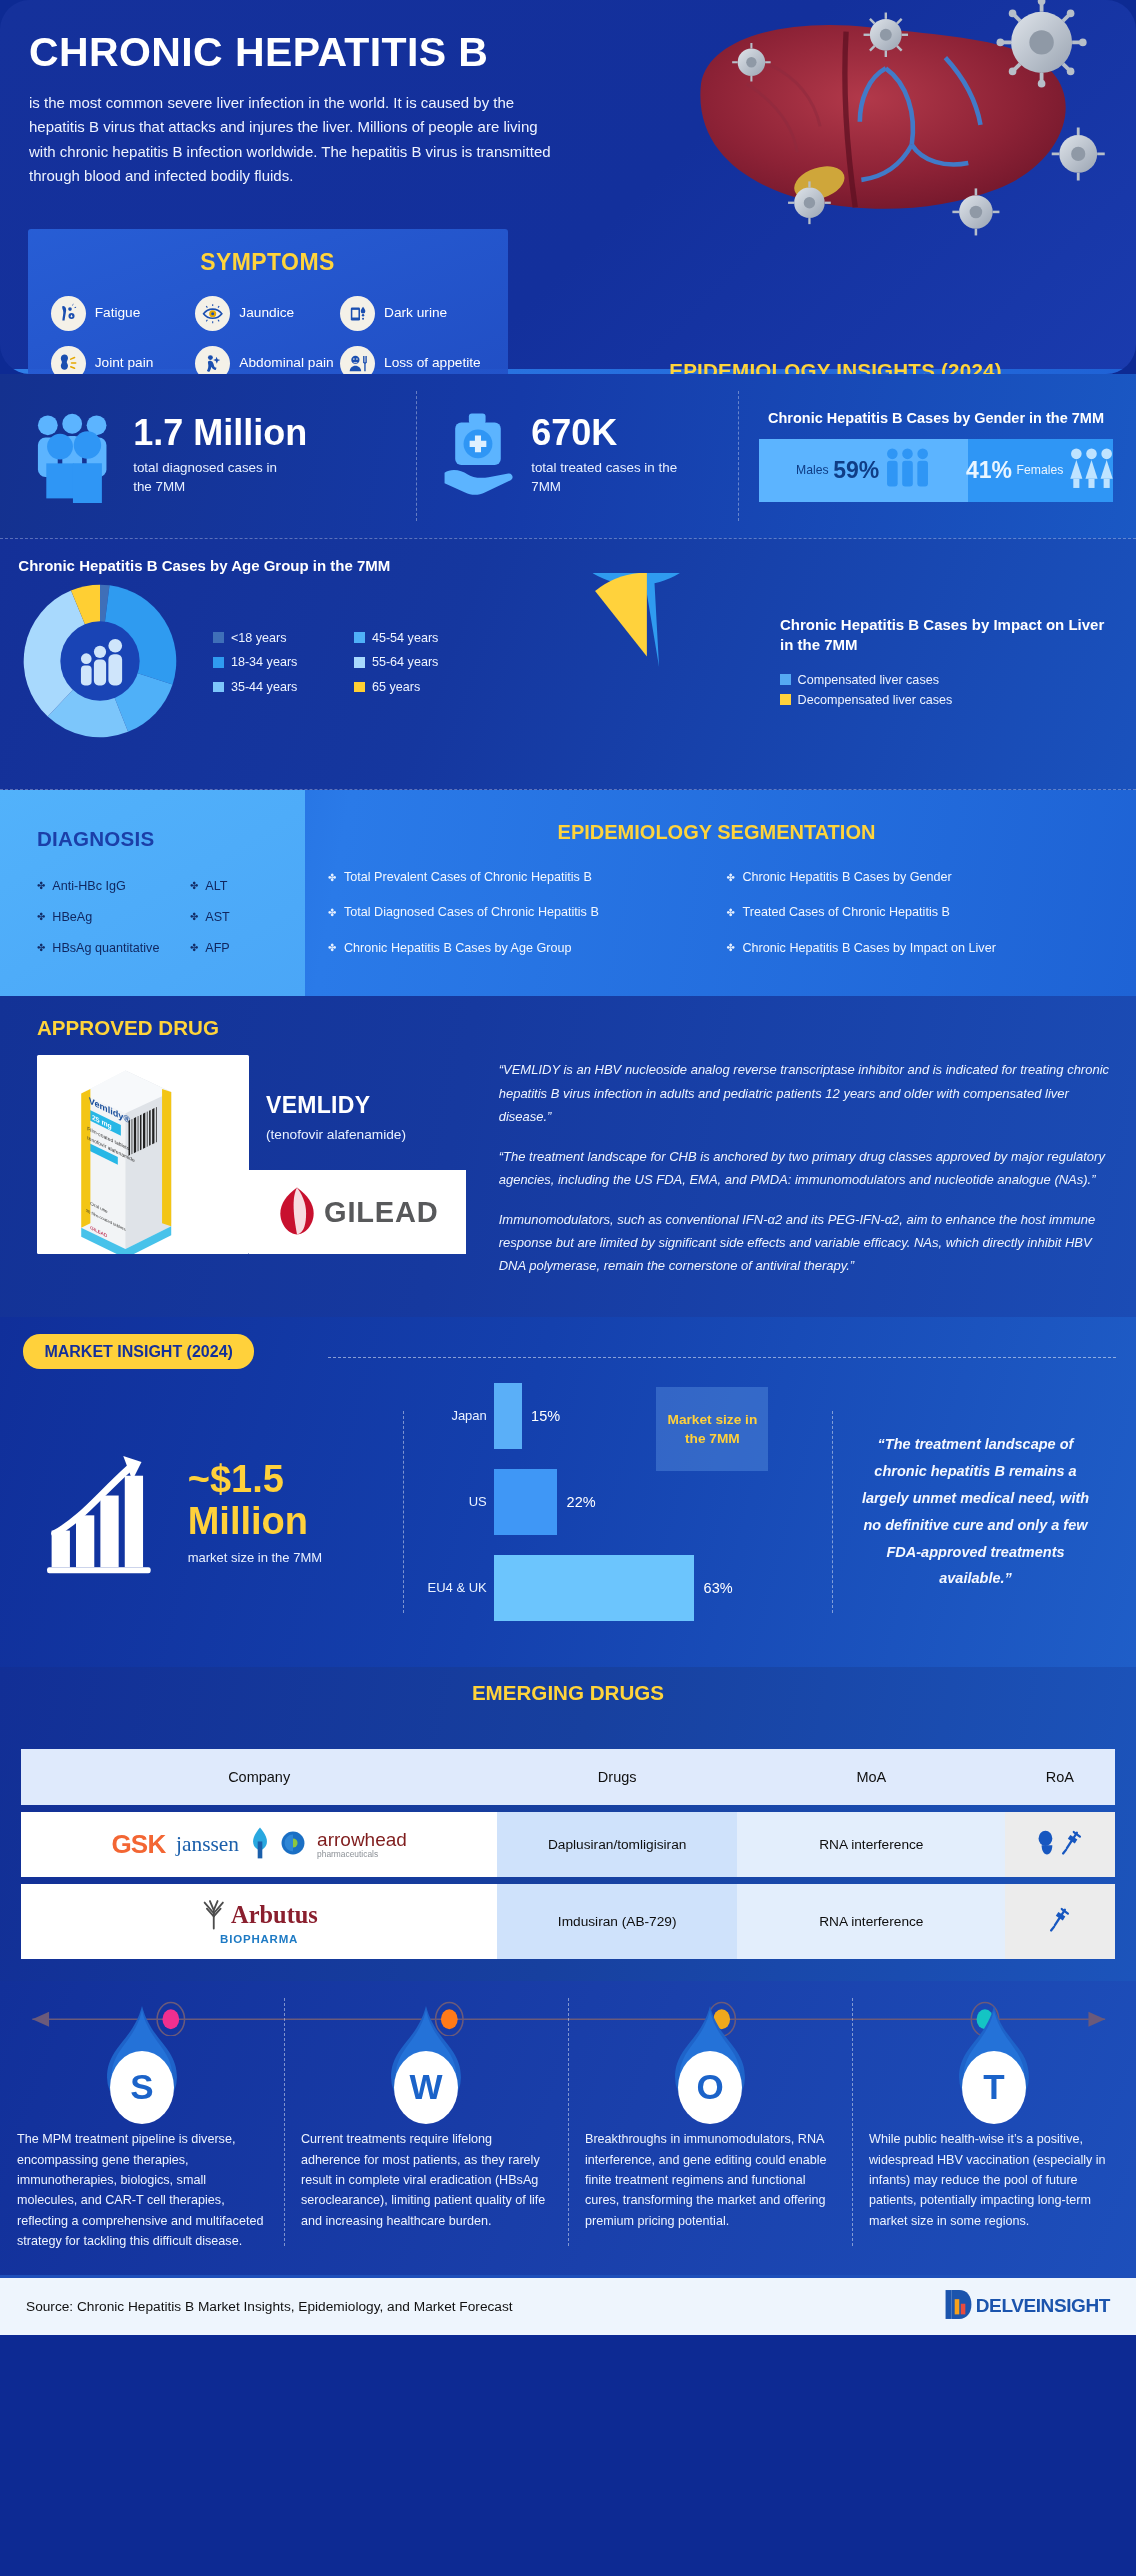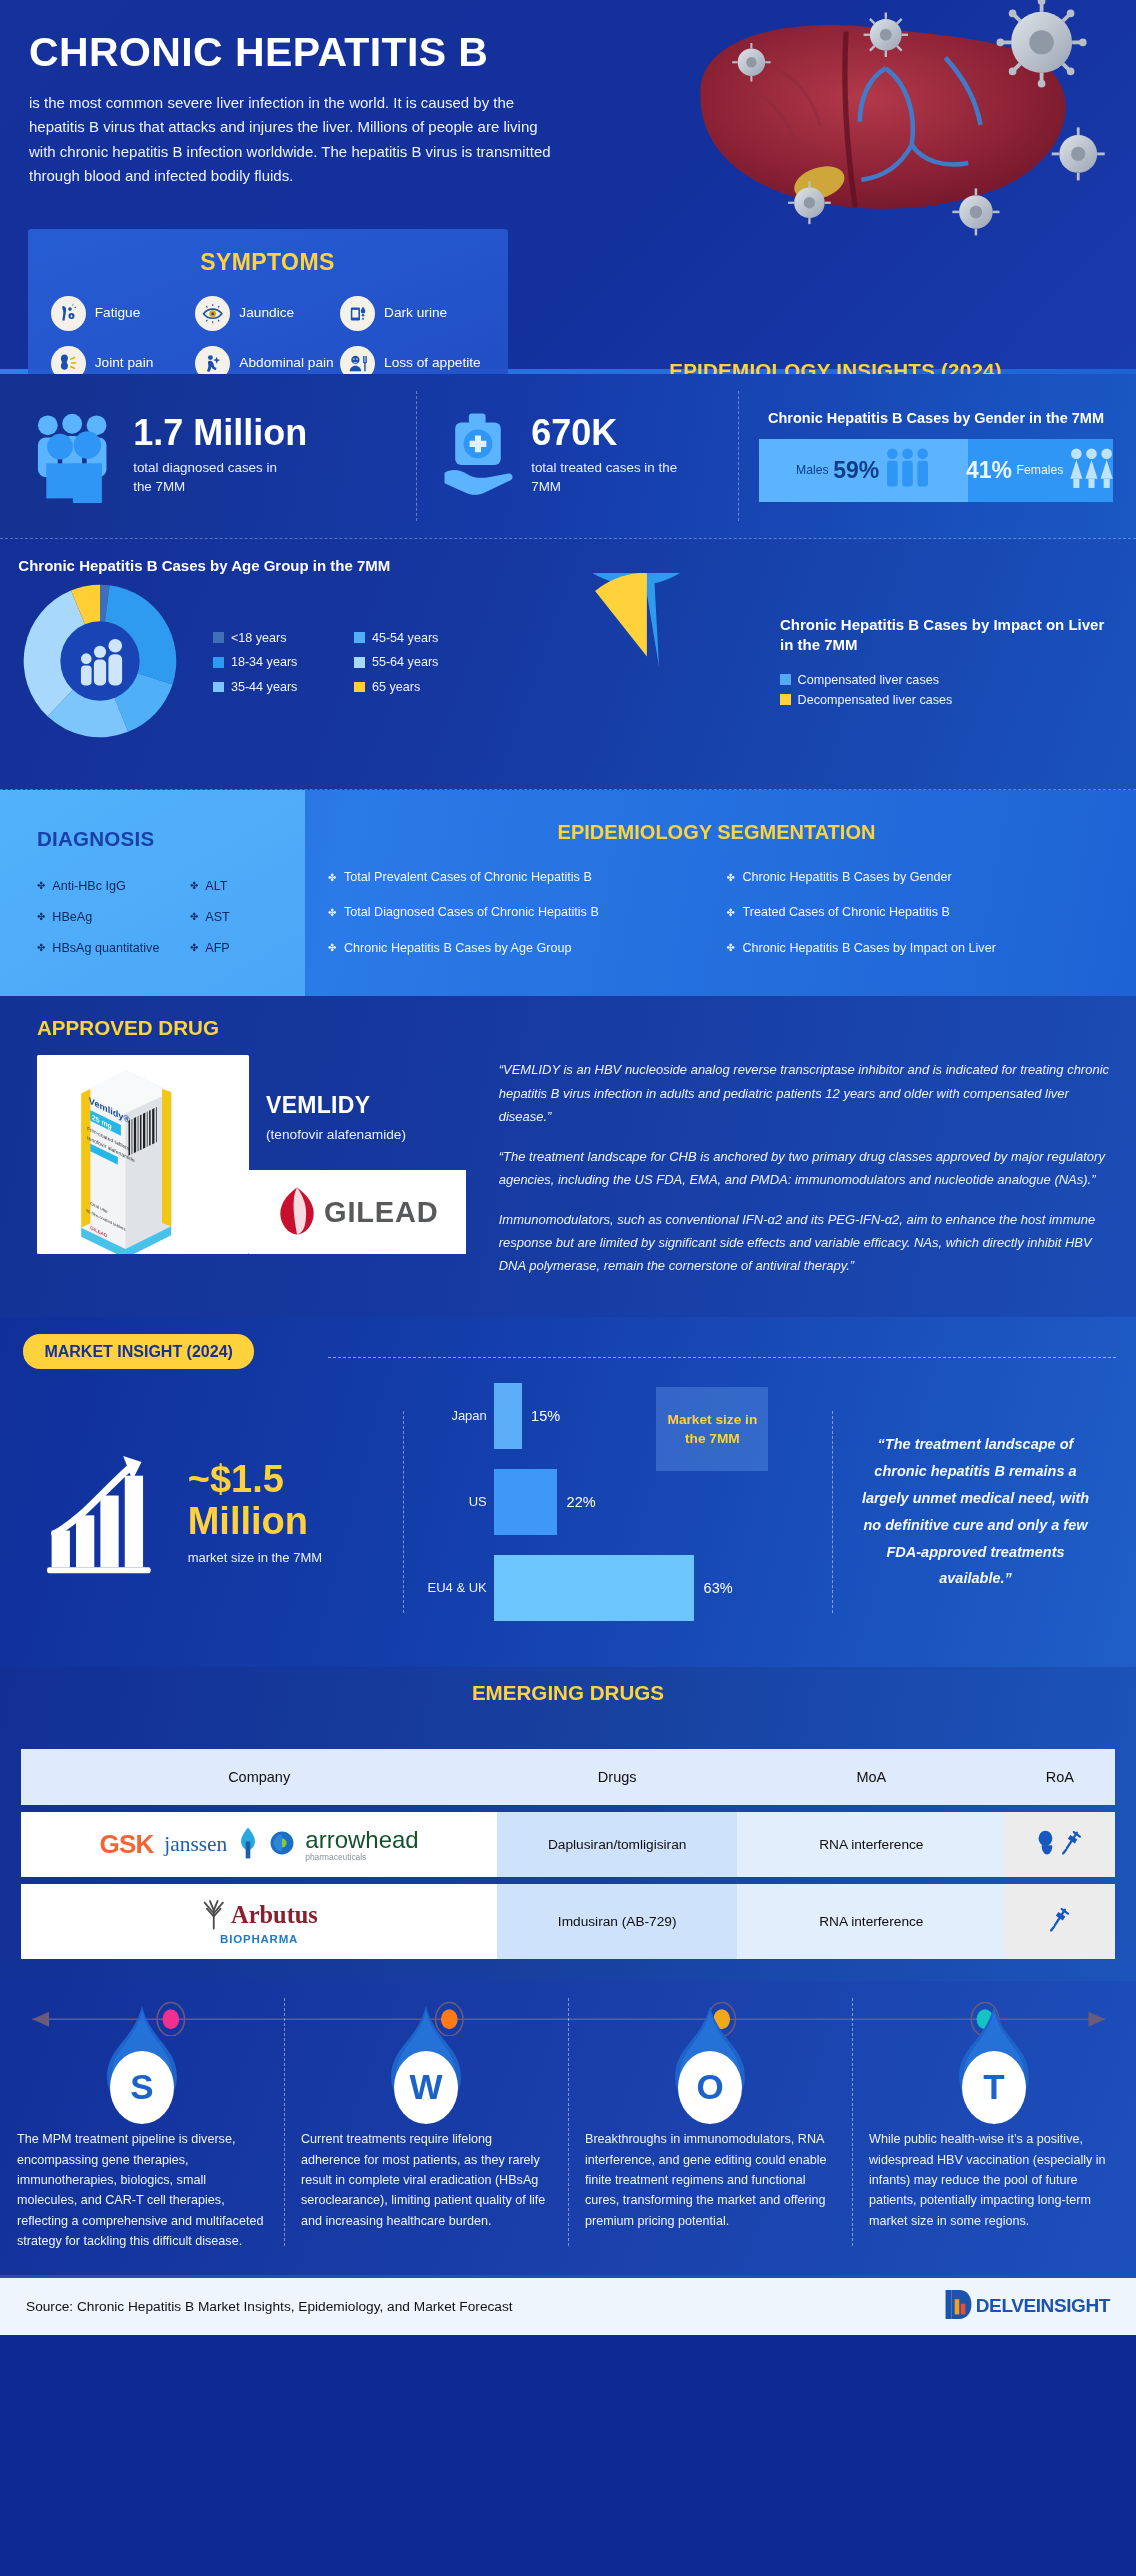--- a/index.html
+++ b/index.html
@@ -11,20 +11,21 @@
     overflow-x: hidden;
   }
   .page { width: 1136px; position: relative; }
 
   
   .header {
     position: relative;
     height: 374px;
     background: linear-gradient(135deg, #15319b 0%, #13309c 55%, #1a3bae 100%);
     overflow: hidden;
+    border-radius: 30px;
   }
   .header-left { position: absolute; left: 29px; top: 31px; width: 535px; }
   .title {
     font-size: 41px; font-weight: 700; letter-spacing: 0.4px;
     color: #ffffff; line-height: 1.05;
   }
   .intro {
     margin-top: 17px; font-size: 15px; line-height: 1.62; color: #eef3ff;
     max-width: 527px;
   }
@@ -816,21 +817,21 @@
               </svg>
           </span>
           <span>
             <svg width="26" height="26" viewBox="0 0 34 34">
                 <circle cx="17" cy="17" r="15" fill="#1a6fc4"></circle>
                 <circle cx="17" cy="17" r="6" fill="#8cc63f"></circle>
                 <path d="M6 17a11 11 0 0 1 11-11v22A11 11 0 0 1 6 17z" fill="#2e86d6"></path>
               </svg>
           </span>
           <span style="display:flex;flex-direction:column;align-items:flex-start;line-height:1.05">
-            <span style="font-size:24px;color:#14532d">arrowhead</span>
+            <span style="font-size:19px;color:#7f1d1d">arrowhead</span>
             <span style="font-size:8.4px;color:#8b9096">pharmaceuticals</span>
           </span>
         </div>
         <div class="c-drugs">Daplusiran/tomligisiran</div>
         <div class="c-moa">RNA interference</div>
         <div class="c-roa">
           <span>
             <svg width="23" height="26" viewBox="0 0 30 34">
                 <ellipse cx="11" cy="11" rx="9" ry="10" fill="#1757c0"></ellipse>
                 <path d="M6 20h14c0 7-3 12-7 12s-7-5-7-12z" fill="#1757c0"></path>

